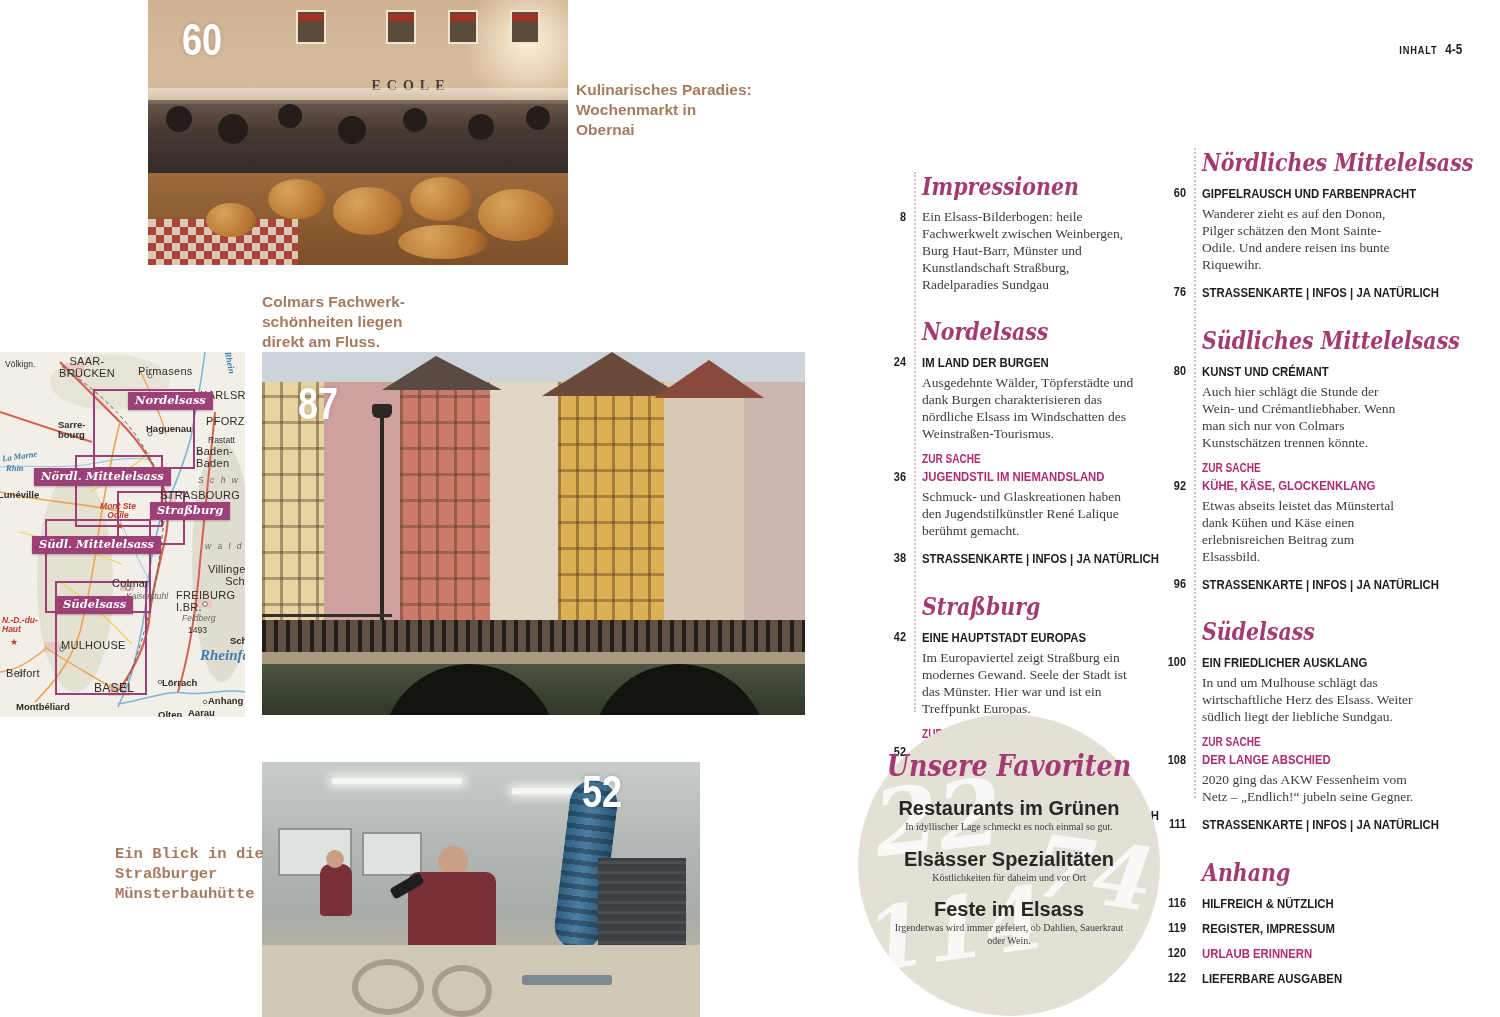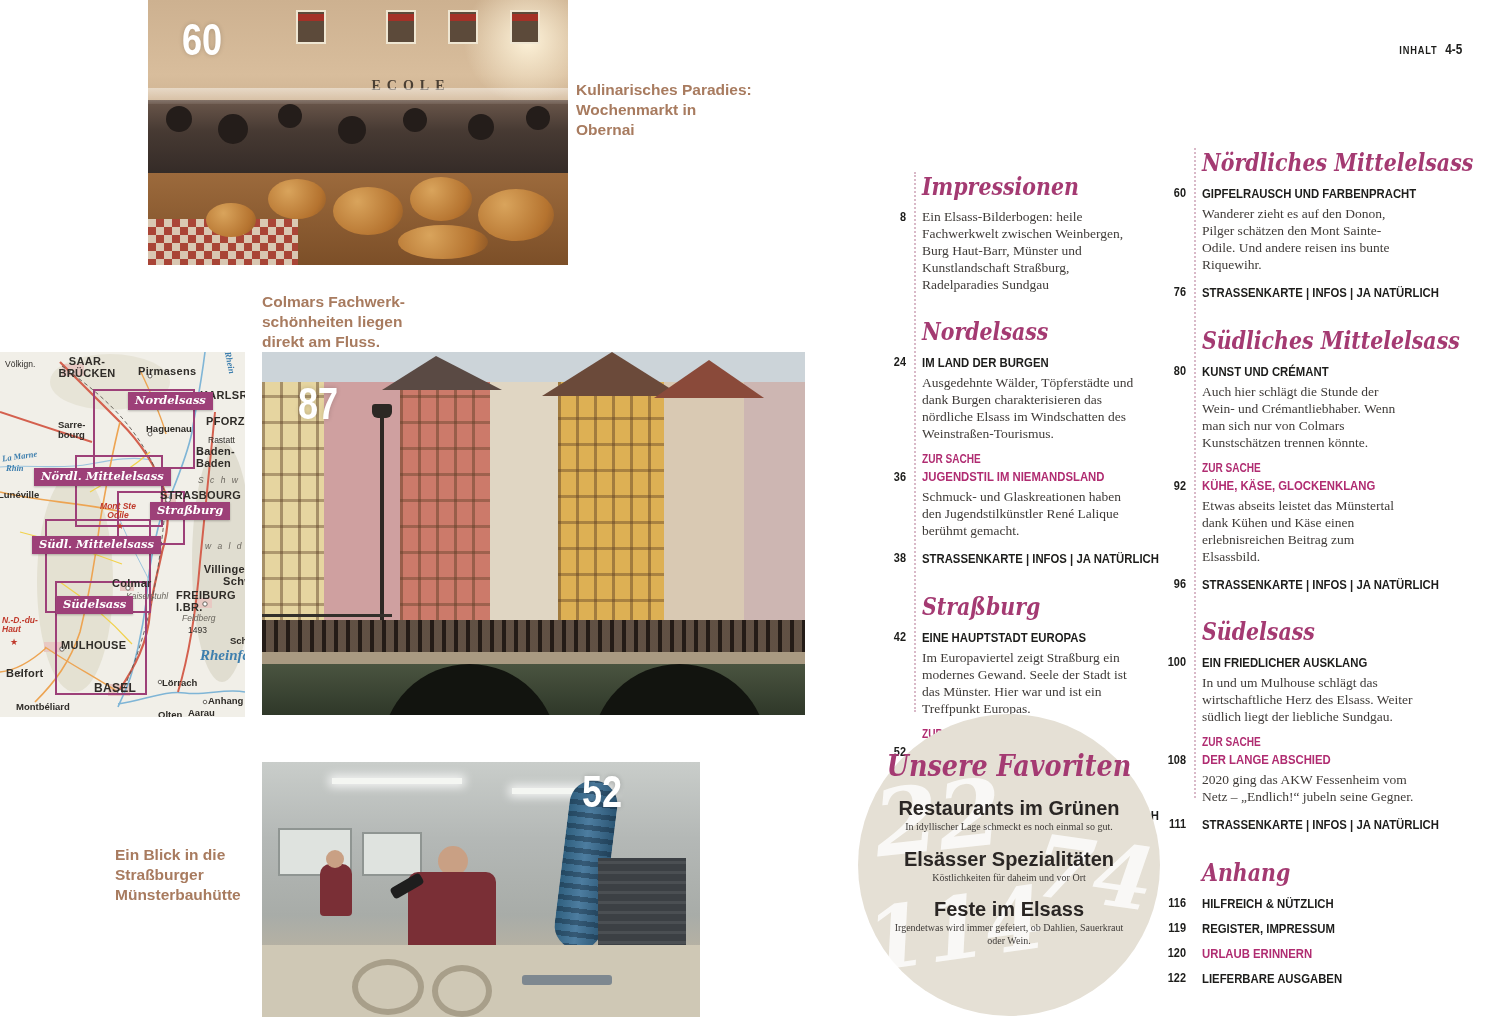--- a/index.html
+++ b/index.html
@@ -73,21 +73,21 @@
   .wk-machine{left:336px;top:96px;width:88px;height:96px;background:#3c4044;
               background-image:repeating-linear-gradient(0deg,rgba(255,255,255,.08) 0 3px,transparent 3px 10px);}
   .wk-stone{left:0;right:0;bottom:0;height:72px;background:#cfc8b5;}
   .wk-carve{border:6px solid #a89f8a;border-radius:50%;}
   .wk-head{border-radius:50%;background:#c9a084;}
   .wk-body{background:#7a2f36;border-radius:10px 10px 4px 4px;}
 
   
   #map{left:0;top:352px;width:245px;height:365px;overflow:hidden;background:#f1efe8;}
   .map-label{position:absolute;color:#2f2c28;line-height:1.05;white-space:nowrap;}
-  .mp-big{font-weight:700;font-size:11px;letter-spacing:.3px;}
+  .mp-big{font-weight:400;font-size:11px;letter-spacing:.3px;}
   .mp-med{font-weight:700;font-size:9.5px;margin-left:12px;}
   .mp-sm{font-size:8.5px;}
   .mp-it{font-style:italic;font-weight:400;color:#6b675f;}
   .mp-river{font-style:italic;color:#3e7fae;font-family:"Liberation Serif",serif;font-weight:700;}
   .mp-red{color:#c0392b;font-weight:700;font-size:8.5px;font-style:italic;}
   .region-box{position:absolute;background:#9d4078;color:#fff;padding:1px 7px 3px;
               font-family:"DejaVu Serif",serif;font-style:italic;font-weight:700;font-size:11.5px;
               white-space:nowrap;box-shadow:0 1px 2px rgba(0,0,0,.25);}
 
   
@@ -317,21 +317,21 @@
     <div class="abs wk-body" style="left:146px;top:110px;width:88px;height:84px;"></div>
     <div class="abs" style="left:128px;top:118px;width:34px;height:12px;background:#1e1e1e;border-radius:4px;transform:rotate(-30deg);"></div>
     <div class="abs wk-stone">
       <div class="abs wk-carve" style="left:90px;top:14px;width:60px;height:44px;"></div>
       <div class="abs wk-carve" style="left:170px;top:20px;width:48px;height:40px;"></div>
       <div class="abs" style="left:260px;top:30px;width:90px;height:10px;background:#7e8890;border-radius:3px;"></div>
     </div>
     <div class="photo-num" style="left:320px;top:8px;">52</div>
   </div>
 
-  <div class="caption" style="left:115px;top:845px;width:150px;">
+  <div class="caption" style="left:115px;top:845px;width:150px;font-family:Liberation Mono, monospace;">
     <div>Ein Blick in die</div>
     <div>Straßburger</div>
     <div>Münsterbauhütte</div>
   </div>
 
   <div class="toc-col" style="left:870px;top:172px;width:272px;height:540px;">
     <div class="dotline"></div>
 
     <div class="script sec-head first">Impressionen</div>
     <div class="entry">

